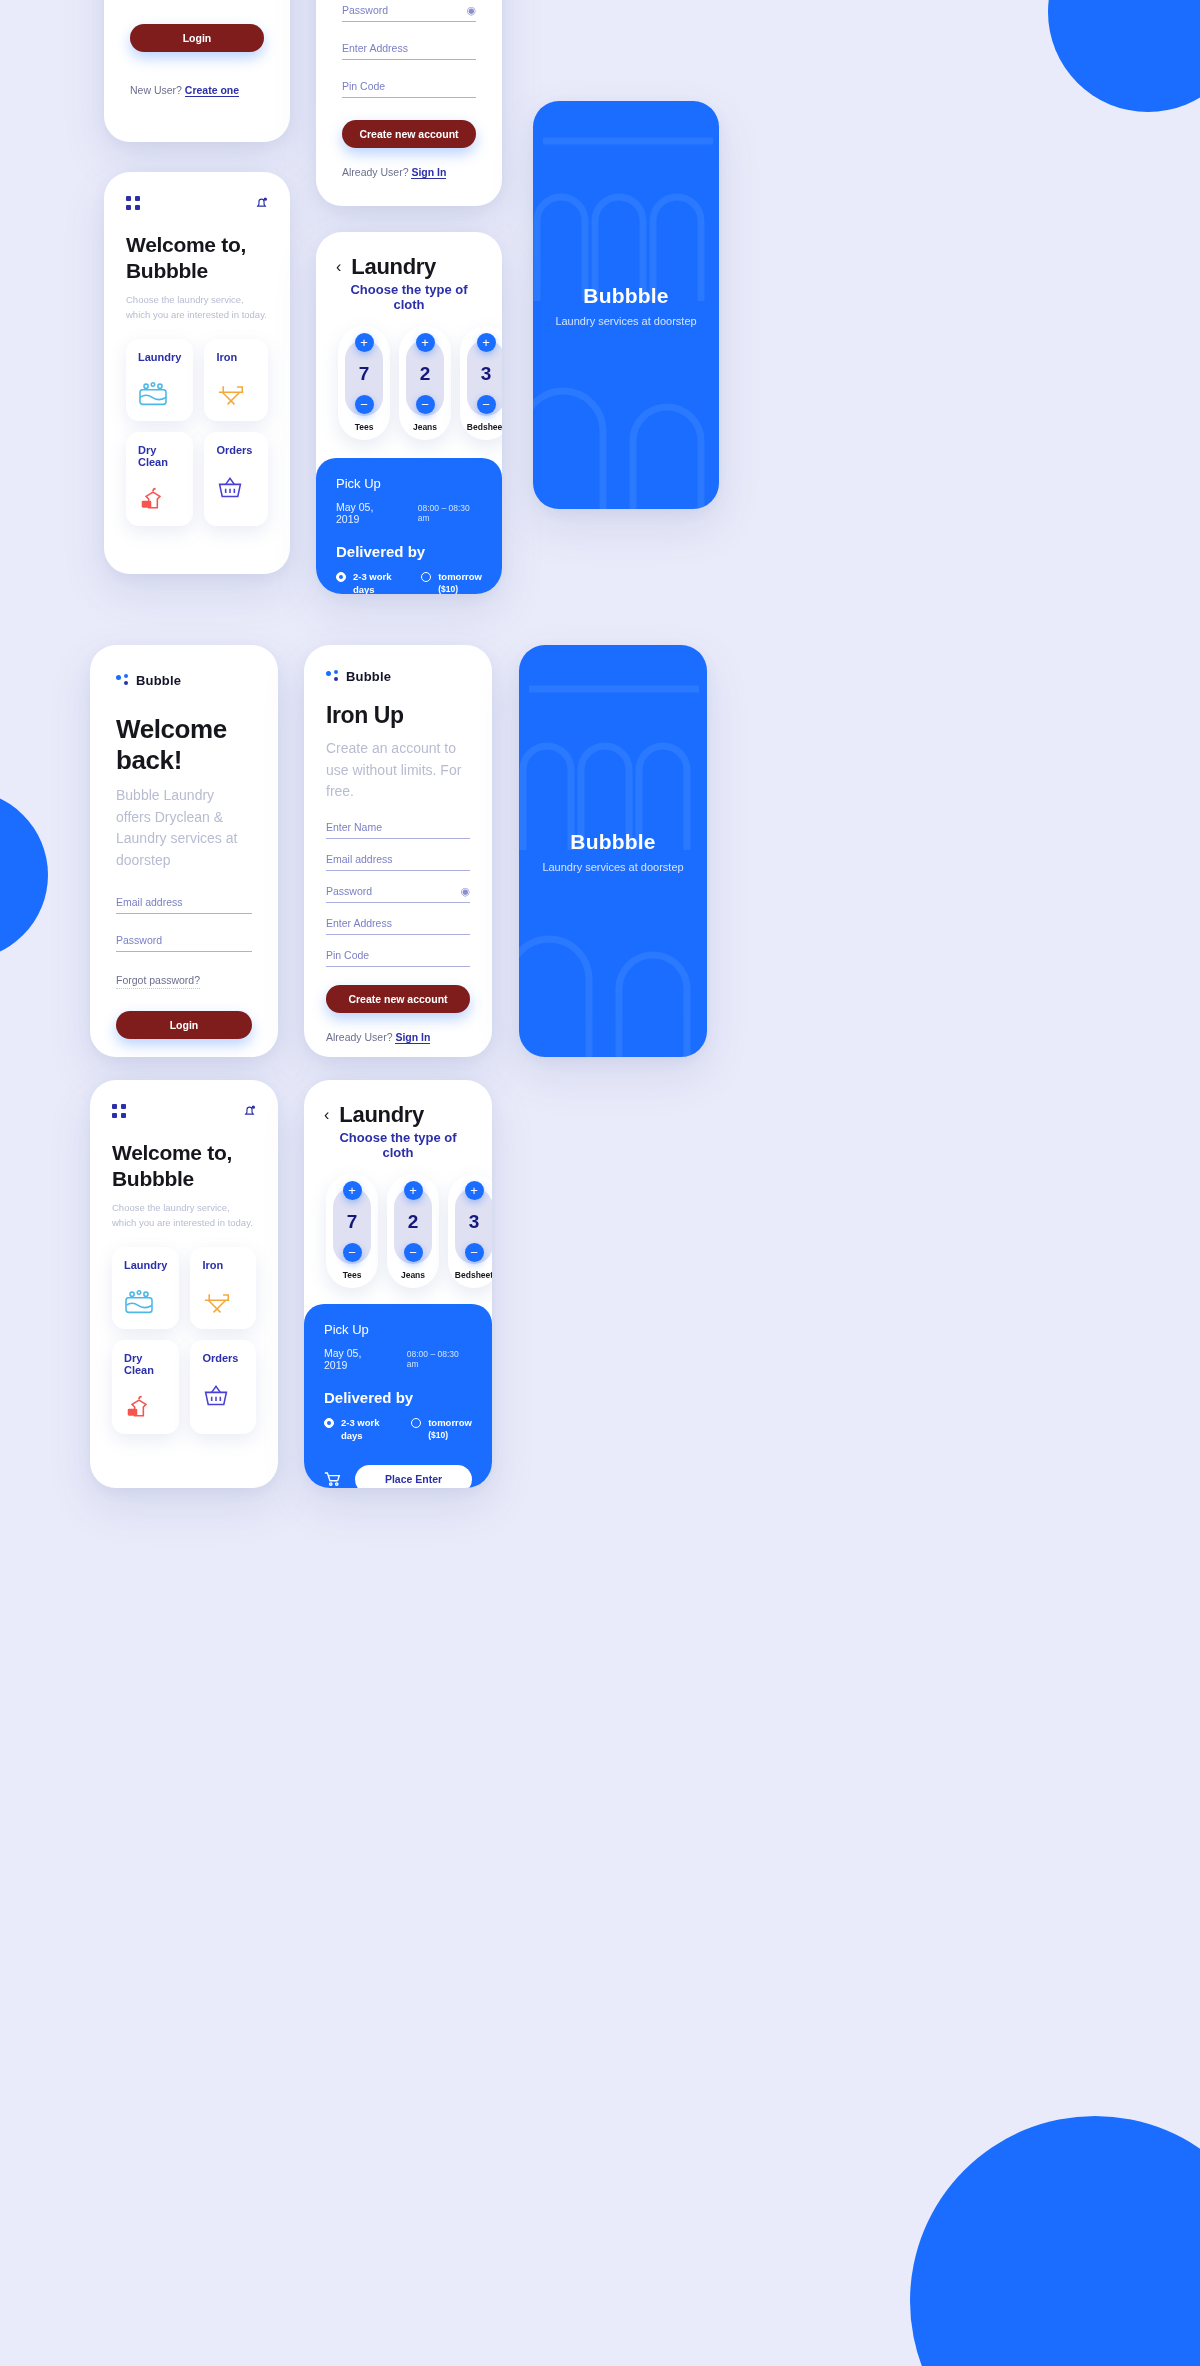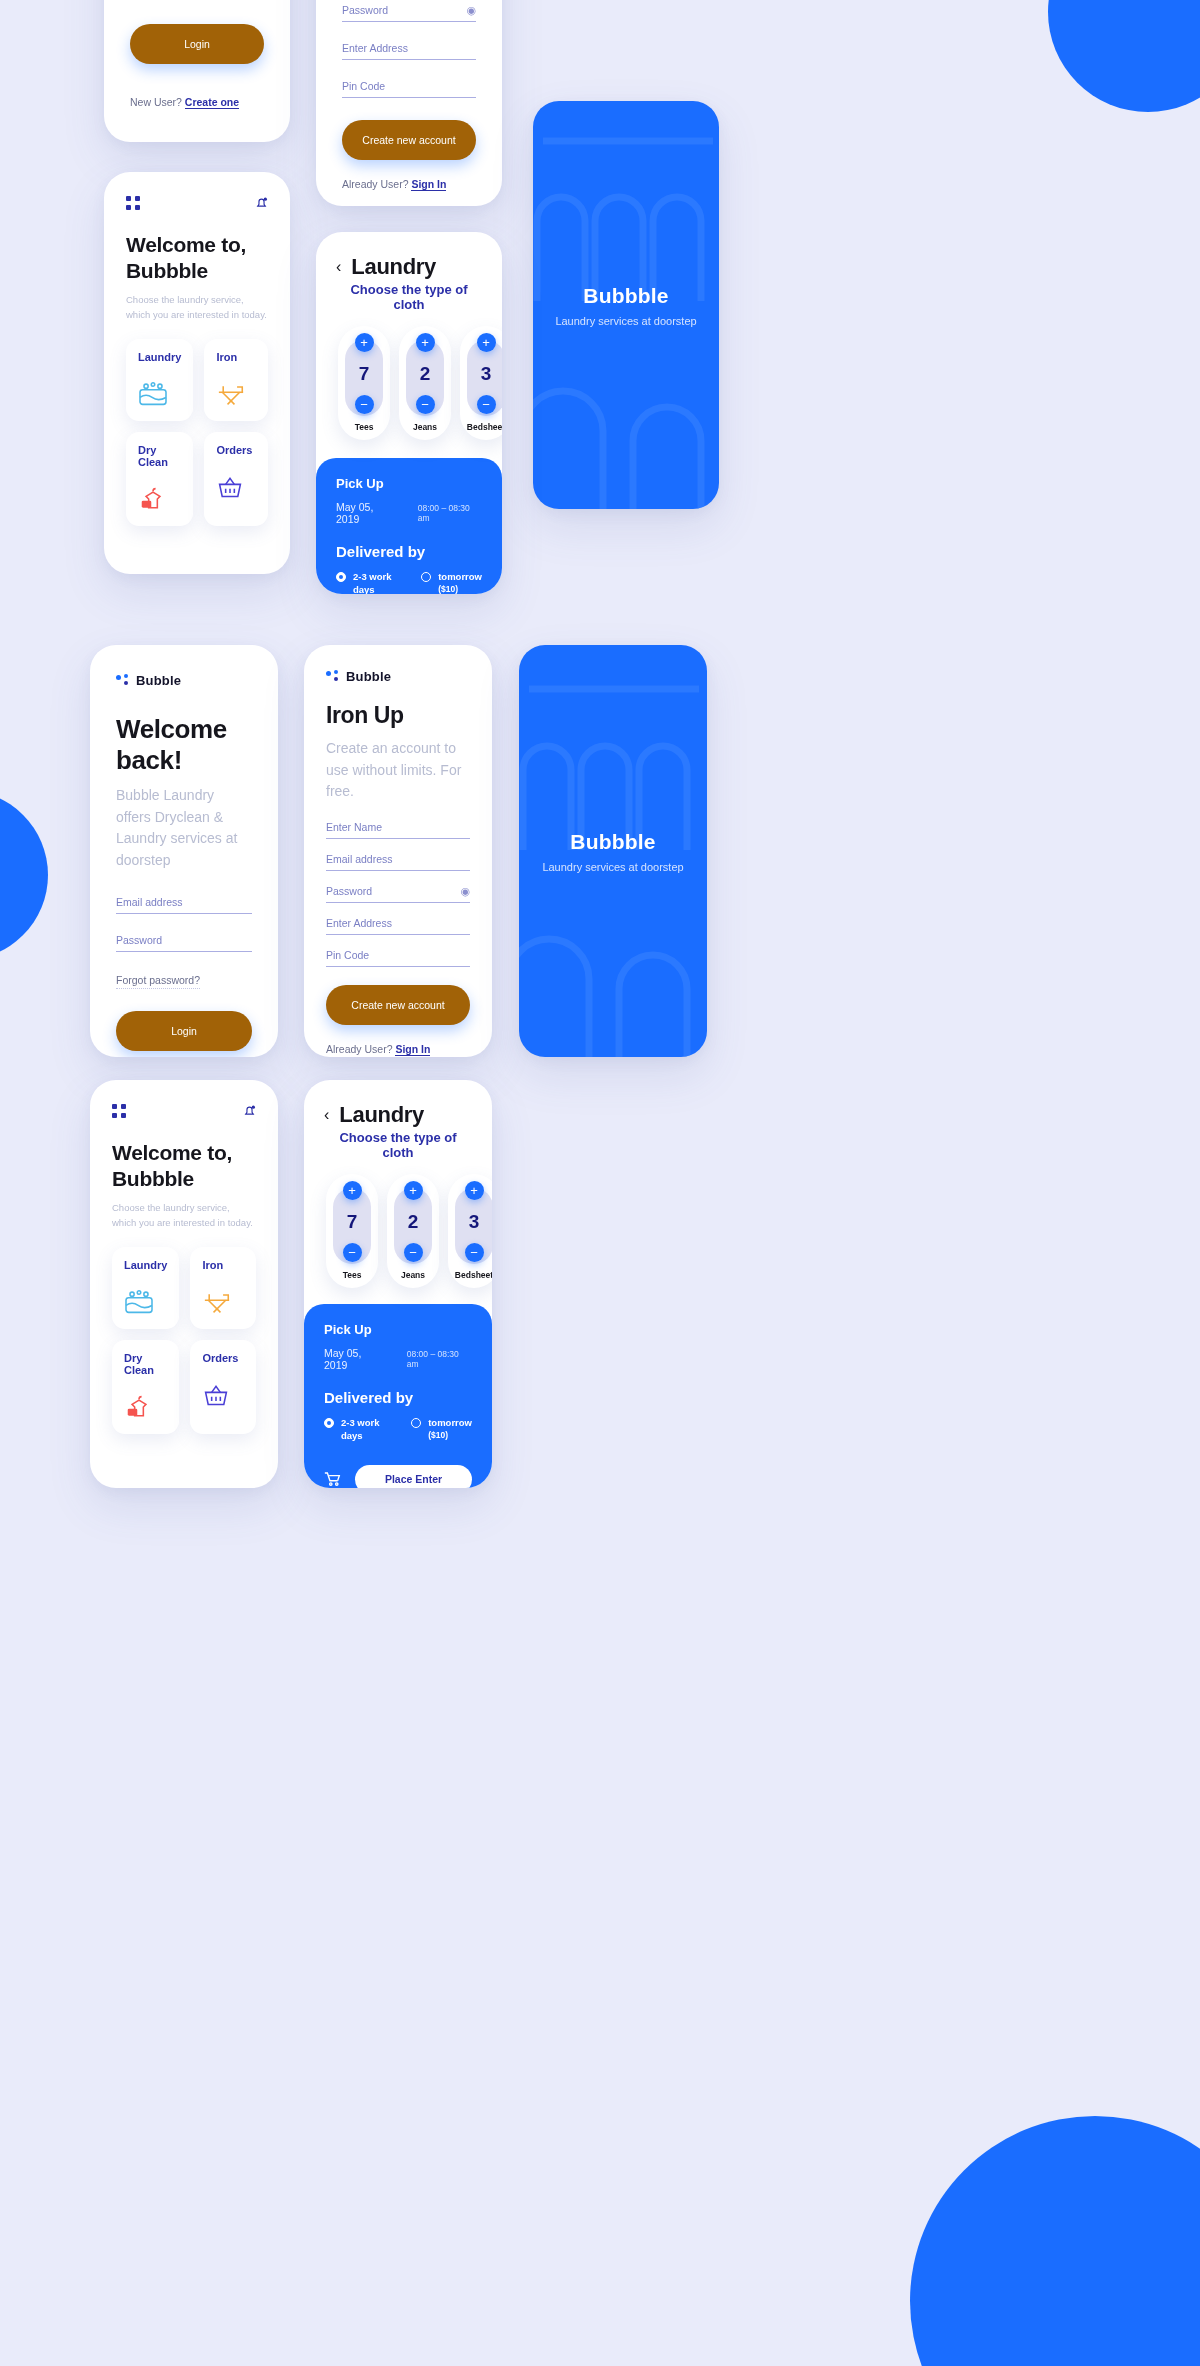--- a/index.html
+++ b/index.html
@@ -46,22 +46,22 @@
   .auth-pad { padding: 28px 26px; }
   .auth-title { font-size: 26px; font-weight: bold; color: #16161d; letter-spacing: -.4px; }
   .auth-title.sm { font-size: 23px; }
   .auth-sub { font-size: 14px; color: #b7bcd1; line-height: 1.55; margin-top: 9px; }
   .field { margin-top: 20px; position: relative; }
   .field-label { font-size: 10.5px; color: #7a7fc4; padding-bottom: 5px; display:block; }
   .field-rule { height: 1px; background: #8f93d8; opacity: .75; }
   .eye { position: absolute; right: 0; top: 0px; color: #8b8fce; font-size: 11px; }
   .forgot { font-size: 10.5px; color: #6b6f8e; margin-top: 22px; border-bottom: 1px dotted #c3c7e4; display: inline-block; padding-bottom: 2px; }
   .btn-primary {
-    margin-top: 22px; height: 40px; border-radius: 20px;
-    background: #a16207; color: #fff; font-size: 10.5px; font-weight: normal;
+    margin-top: 22px; height: 28px; border-radius: 20px;
+    background: #7f1d1d; color: #fff; font-size: 10.5px; font-weight: bold;
     display: flex; align-items: center; justify-content: center;
     box-shadow: 0 6px 14px rgba(26,109,255,.3);
   }
   .foot-note { font-size: 10.5px; color: #6b6f8e; }
   .foot-note b { color: #2b2fa8; border-bottom: 1.4px solid #2b2fa8; }
 
   
   .brand-inner {
     position: absolute; left: 0; right: 0; top: 50%;
     transform: translateY(-50%); text-align: center; z-index: 2;
@@ -105,21 +105,21 @@
     margin: 0 auto; font-size: 13px; line-height: 1; position: relative; z-index: 2;
     box-shadow: 0 3px 7px rgba(26,109,255,.35);
   }
   .stp-count { font-size: 19px; font-weight: bold; color: #15177a; margin: 11px 0 10px; position: relative; z-index: 2; }
   .stp-name { font-size: 8.5px; font-weight: bold; color: #16161d; margin-top: 8px; position: relative; z-index: 2; }
 
   .order-panel {
     background: #1a6dff; border-radius: 20px; margin-top: 18px;
     padding: 18px 20px 20px; color: #fff;
   }
-  .op-h { font-size: 13px; font-weight: bold; }
+  .op-h { font-size: 13px; font-weight: normal; }
   .op-row { display: flex; align-items: baseline; gap: 20px; margin-top: 10px; }
   .op-date { font-size: 10.5px; color: #eaf1ff; }
   .op-time { font-size: 8.5px; color: #d2e2ff; }
   .op-h2 { font-size: 15px; font-weight: bold; margin-top: 18px; }
   .radios { display: flex; gap: 24px; margin-top: 11px; align-items: flex-start; }
   .radio { display: flex; gap: 7px; align-items: flex-start; }
   .dot { width: 10px; height: 10px; border-radius: 50%; border: 1.5px solid #fff; flex: 0 0 auto; margin-top: 1px; position: relative; }
   .dot.on { background: #fff; }
   .dot.on::after { content:""; position:absolute; inset:2px; background:#1a6dff; border-radius:50%; }
   .rd-label { font-size: 9.5px; font-weight: bold; color: #fff; line-height: 1.35; }

